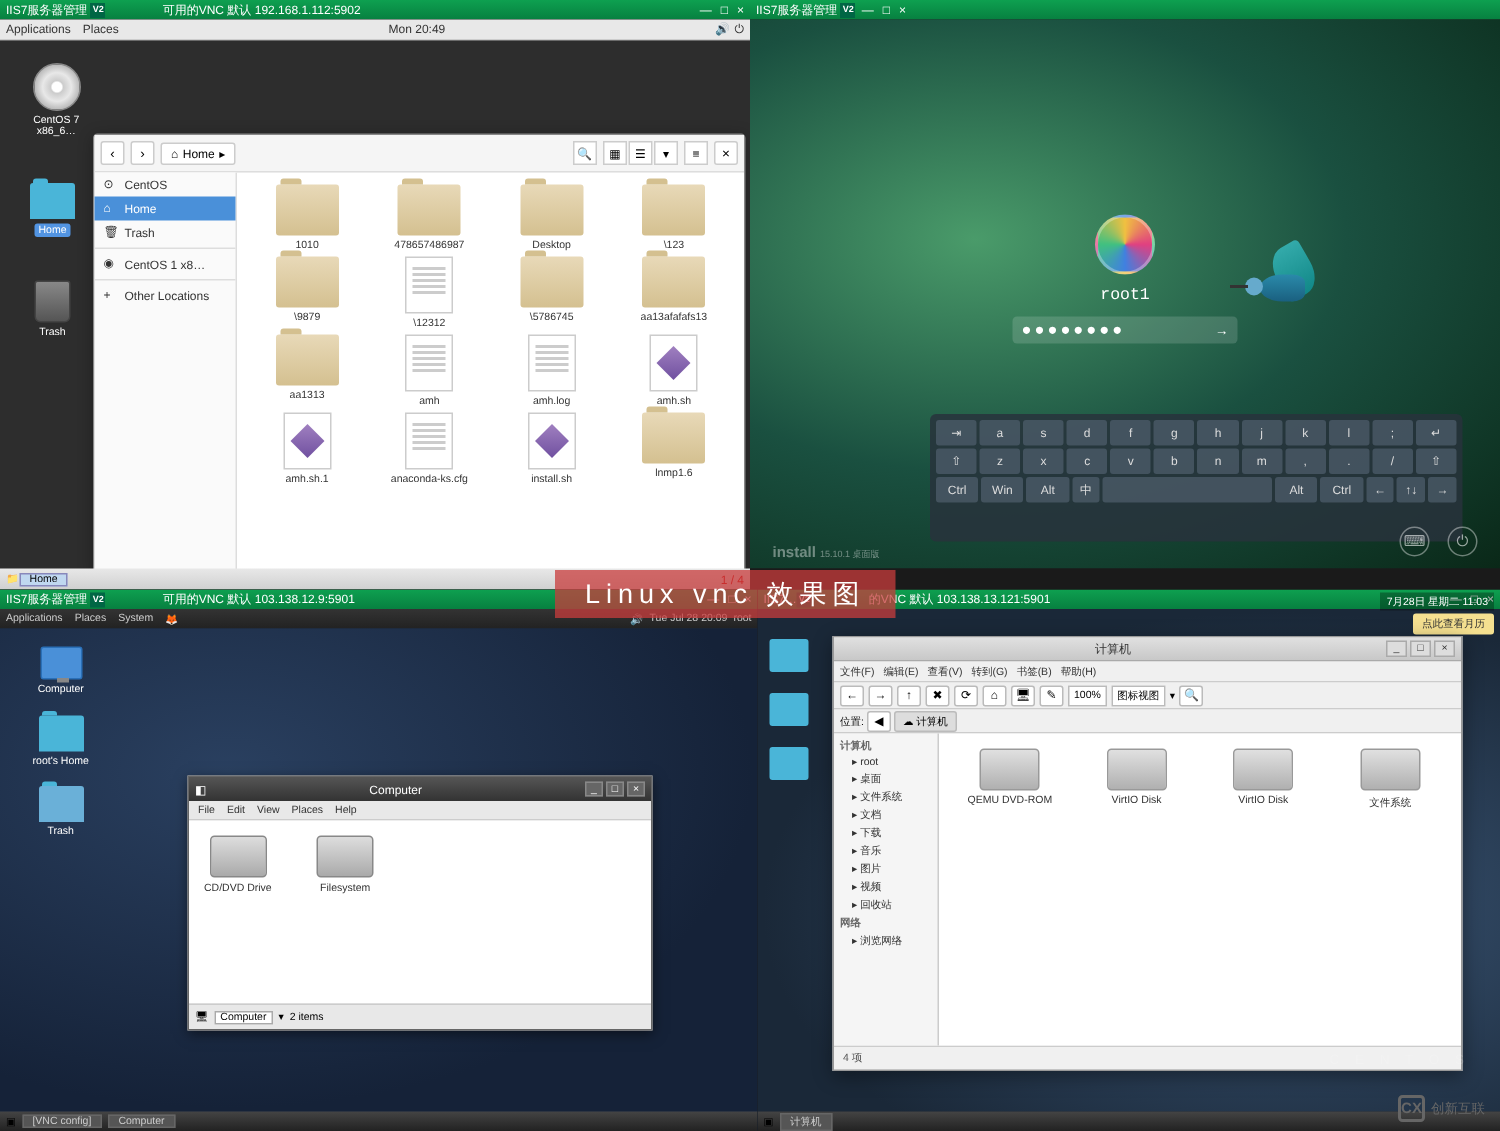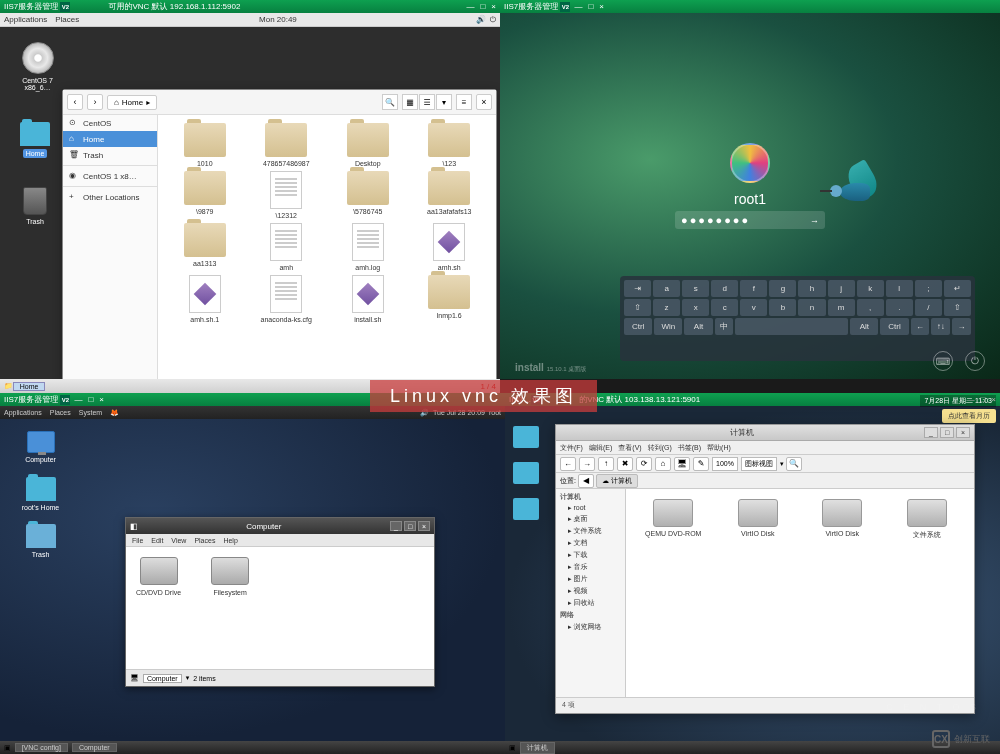--- a/index.html
+++ b/index.html
@@ -63,21 +63,21 @@
 .q1-taskbar .page-ind { margin-left: auto; color: #c00; font-size: 8px; }
 
 
 .q2-body { height: calc(100% - 13px); background: radial-gradient(ellipse at 30% 40%, #4a9b6a, #1a5040 50%, #0a2818); position: relative; }
 .hummingbird { position: absolute; right: 100px; top: 150px; width: 80px; height: 60px; }
 .bird-body { position: absolute; width: 30px; height: 18px; background: linear-gradient(#2a8aaa, #1a6080); border-radius: 50% 30% 30% 50%; left: 20px; top: 20px; }
 .bird-wing { position: absolute; width: 25px; height: 35px; background: linear-gradient(#3aa, #188); border-radius: 50% 10% 50% 10%; left: 30px; top: 0; transform: rotate(-30deg); }
 .bird-head { position: absolute; width: 12px; height: 12px; background: #6ac; border-radius: 50%; left: 10px; top: 22px; }
 .bird-beak { position: absolute; width: 12px; height: 2px; background: #333; left: 0; top: 27px; }
 .login-avatar { position: absolute; left: 50%; top: 130px; transform: translateX(-50%); width: 40px; height: 40px; border-radius: 50%; background: conic-gradient(#f0c040, #e04080, #4080e0, #40c080, #f0c040); border: 2px solid rgba(255,255,255,0.3); }
-.login-name { position: absolute; left: 50%; top: 178px; transform: translateX(-50%); color: white; font-size: 14px; }
+.login-name { position: absolute; left: 50%; top: 178px; transform: translateX(-50%); color: white; font-size: 11px; font-family: Liberation Mono, monospace; }
 .login-pass { position: absolute; left: 50%; top: 198px; transform: translateX(-50%); width: 150px; height: 18px; background: rgba(255,255,255,0.15); border-radius: 3px; display: flex; align-items: center; padding: 0 6px; }
 .pass-dots { color: white; font-size: 11px; letter-spacing: 2px; flex: 1; }
 .pass-arrow { color: white; font-size: 9px; }
 
 .osk { position: absolute; left: 120px; bottom: 18px; width: 355px; height: 85px; background: rgba(40,50,60,0.85); border-radius: 4px; padding: 4px; }
 .osk-row { display: flex; gap: 2px; margin-bottom: 2px; }
 .osk-key { flex: 1; height: 17px; background: rgba(80,95,110,0.7); border-radius: 2px; color: #ddd; font-size: 8px; display: flex; align-items: center; justify-content: center; min-width: 18px; }
 .osk-key.wide { flex: 1.5; }
 .osk-key.space { flex: 6; }
 .osk-key.esc { background: rgba(50,60,70,0.9); }
@@ -384,20 +384,21 @@
       <span class="deepin-btn">⌨</span>
       <span class="deepin-btn">⏻</span>
     </div>
   </div>
 </div>
 
 <div class="quad q3">
   <div class="titlebar">
     <span>IIS7服务器管理</span>&nbsp;
     <span class="vnc-icon">V2</span>
+    <span class="title-text">可用的VNC  默认  103.138.12.9:5901</span>
     <span class="win-btns">
       <span>—</span>
       <span>□</span>
       <span>×</span>
     </span>
   </div>
   <div class="q3-body">
     <div class="q3-topbar">
       <span>Applications</span>
       <span>Places</span>

